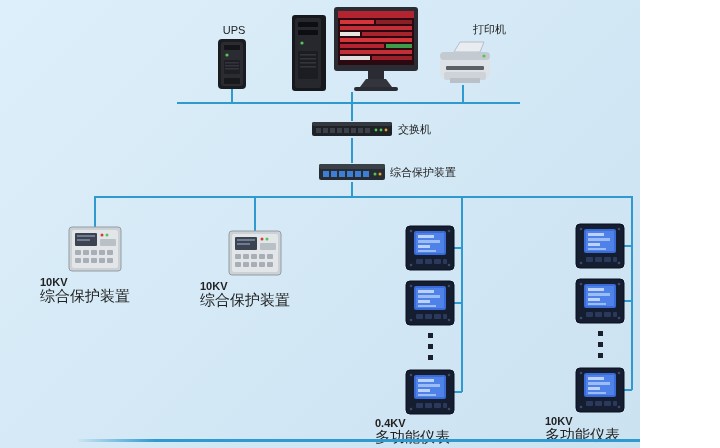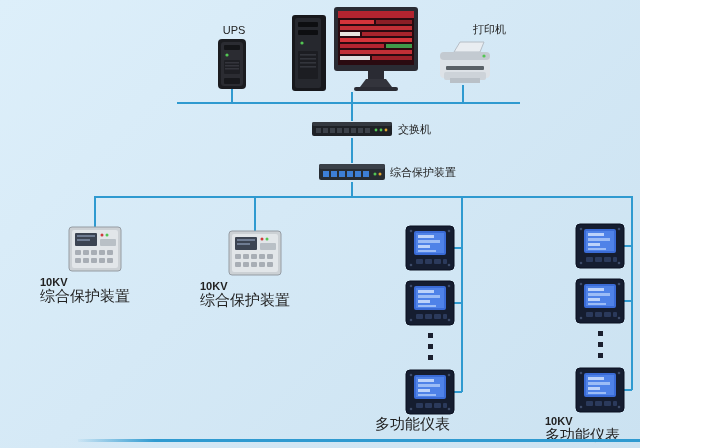--- a/index.html
+++ b/index.html
@@ -254,20 +254,21 @@
       <rect x="13" y="15" width="22" height="3" fill="#9cbcf6"></rect>
       <rect x="13" y="20" width="12" height="3" fill="#bcd2fa"></rect>
       <rect x="13" y="25" width="18" height="2" fill="#9cbcf6"></rect>
       <rect x="11" y="34" width="7" height="5" rx="1" fill="#2b3a5c"></rect>
       <rect x="20" y="34" width="7" height="5" rx="1" fill="#2b3a5c"></rect>
       <rect x="29" y="34" width="7" height="5" rx="1" fill="#2b3a5c"></rect>
       <rect x="38" y="34" width="4" height="5" rx="1" fill="#2b3a5c"></rect>
     </svg>
   </div>
   <div class="label-block" style="left:375px;top:417px;">
+    <div class="kv">0.4KV</div>
     <div class="nm">多功能仪表</div>
   </div>
 
   <div class="dev" style="left:575px;top:223px;">
     <svg width="50" height="46" viewBox="0 0 50 46">
       <rect x="1" y="1" width="48" height="44" rx="4" fill="#151d30" stroke="#0b1020" stroke-width="1"></rect>
       <circle cx="6" cy="6" r="1.3" fill="#3c4a68"></circle>
         <circle cx="44" cy="6" r="1.3" fill="#3c4a68"></circle>
       <circle cx="6" cy="40" r="1.3" fill="#3c4a68"></circle>
         <circle cx="44" cy="40" r="1.3" fill="#3c4a68"></circle>

